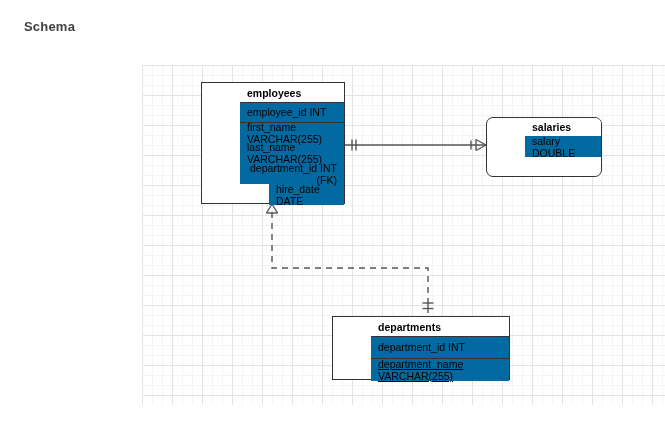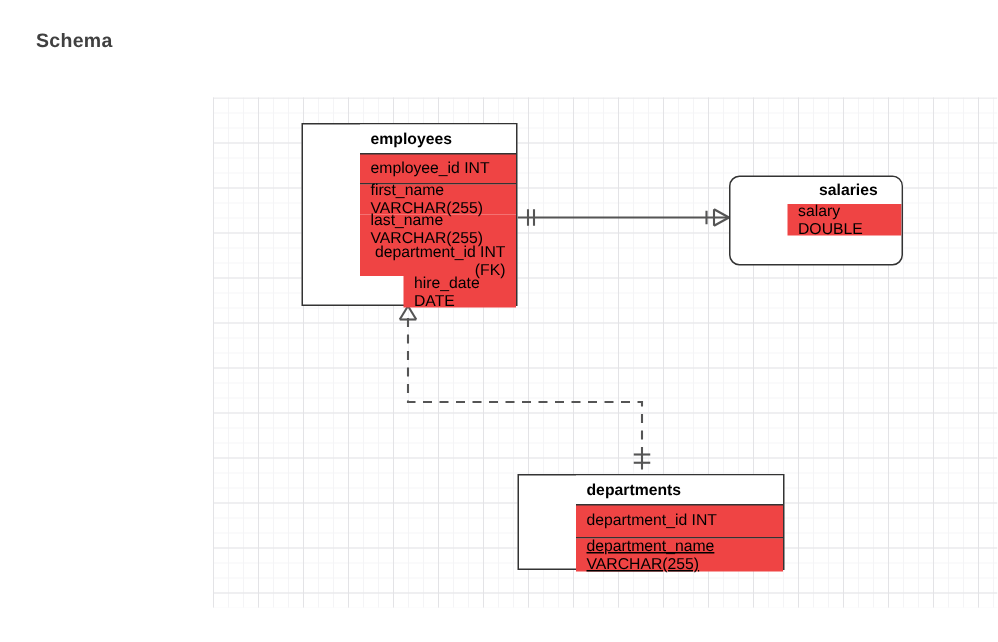--- a/index.html
+++ b/index.html
@@ -76,45 +76,45 @@
     background: #ffffff;
     font-weight: bold;
     font-size: 10.5px;
     padding: 0 7px;
     display: flex;
     align-items: center;
     box-sizing: border-box;
     color: #000000;
   }
   .entity-row {
-    background: #ef4444;
+    background: #0369a1;
     padding: 0 7px;
     display: flex;
     align-items: center;
     box-sizing: border-box;
     color: #000000;
     font-size: 10.5px;
     border-top: 1px solid #333333;
   }
   .entity-row.pk-sep {
     border-bottom: 1px solid #333333;
   }
 
   
   #entity-employees { left: 201px; top: 82px; width: 144px; height: 122px; }
   #entity-employees .entity-title { height: 19px; }
   #entity-employees .entity-row { height: 20.6px; }
 
   
   #entity-salaries { left: 486px; top: 117px; width: 116px; height: 60px; }
-  #entity-salaries .entity-title { height: 18px; margin-left: 14px; }
+  #entity-salaries .entity-title { height: 18px; }
   #entity-salaries .entity-row { height: 21px; }
 
   
-  #entity-departments { left: 345px; top: 316px; width: 178px; height: 64px; }
+  #entity-departments { left: 332px; top: 316px; width: 178px; height: 64px; }
   #entity-departments .entity-title { height: 19px; }
   #entity-departments .entity-row { height: 22.5px; }
 </style>
 </head>
 <body>
 
 <div id="page-title">Schema</div>
 
 <div id="canvas"></div>
 

